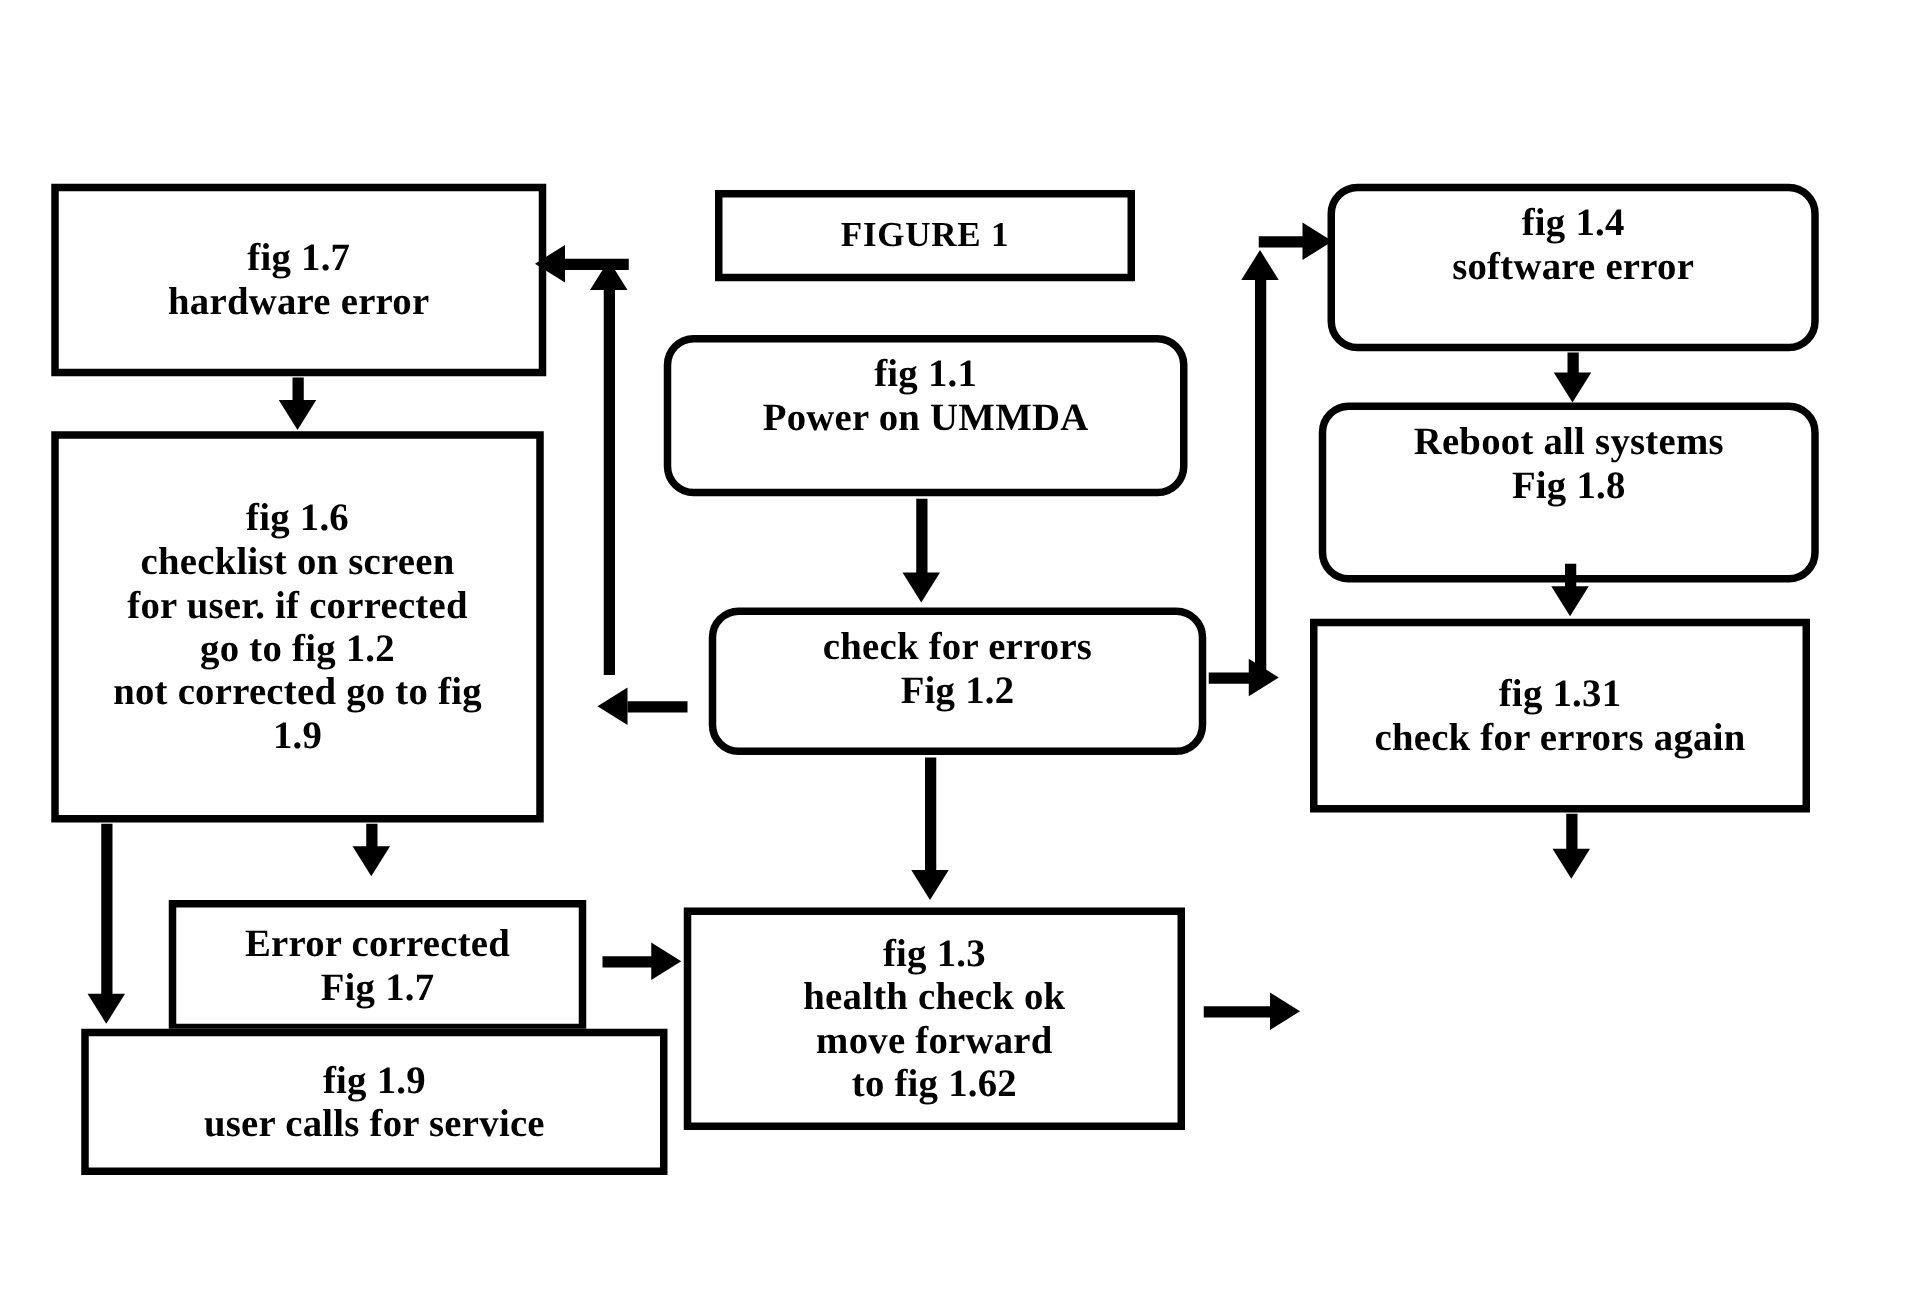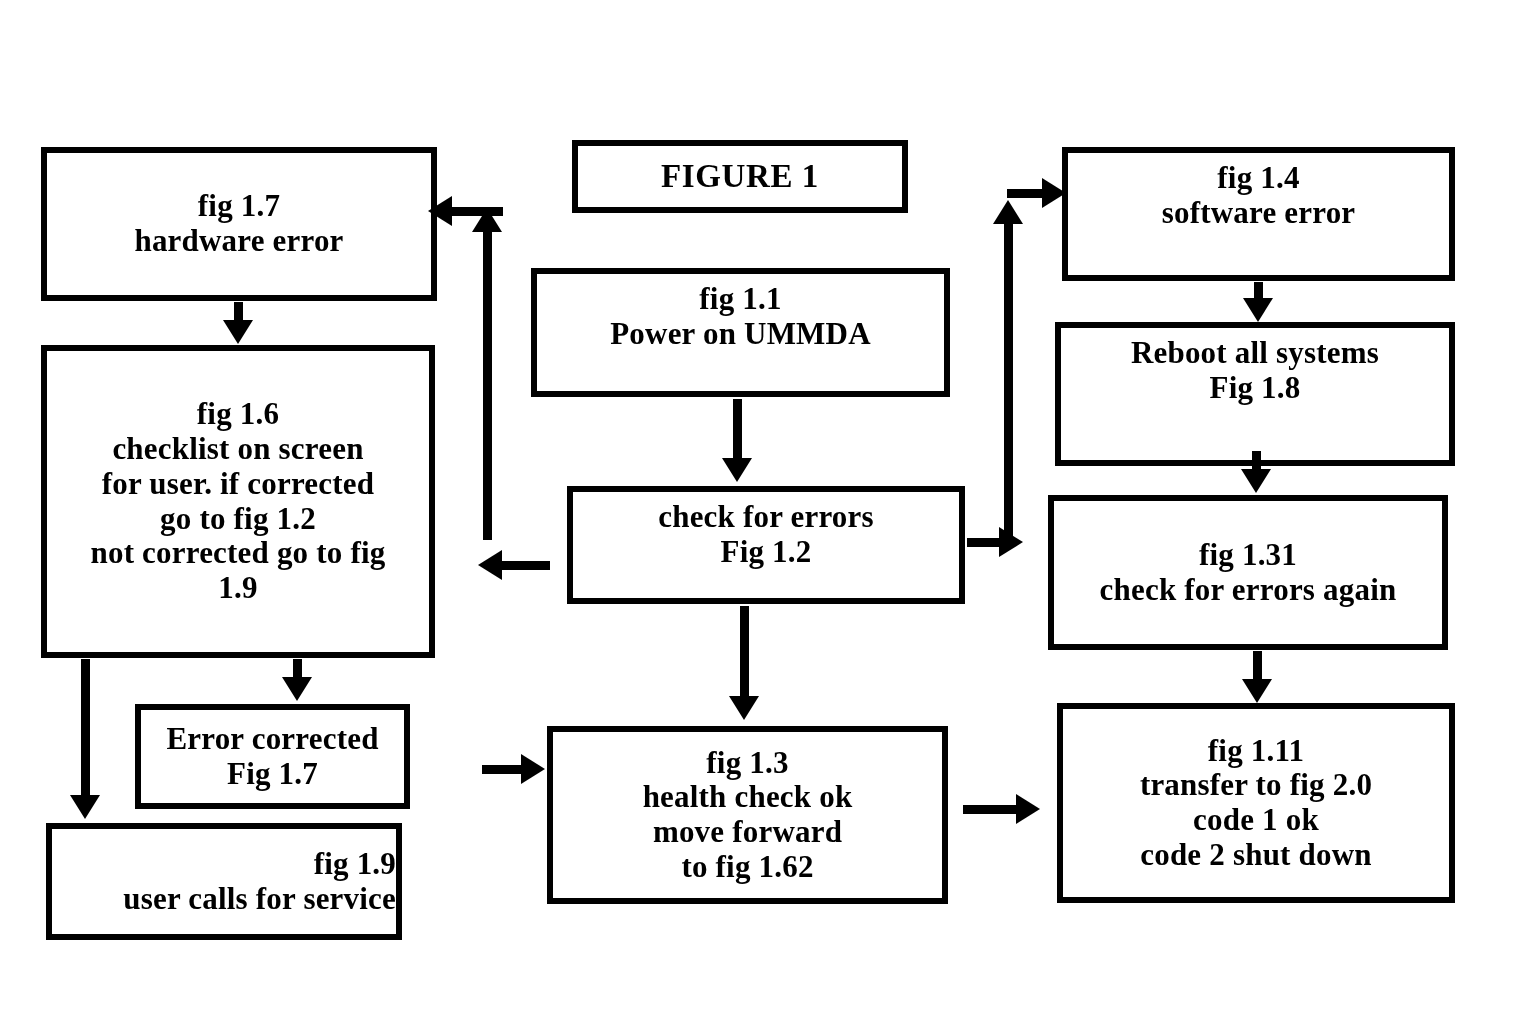--- a/index.html
+++ b/index.html
@@ -29,27 +29,28 @@
     line-height: 1.12;
     font-size: 31px;
     letter-spacing: 0.2px;
   }
   .node .label {
     display: block;
     width: 100%;
     white-space: pre-line;
   }
   .node.vc { align-items: center; }
-  .node.vt { align-items: flex-start; }
+  .node.vt { align-items: flex-start; border-radius: 24px; }
   .node.vt .label { padding-top: 8px; }
 
   
   #node-title {
-    font-size: 33px;
+    font-size: 28px;
     letter-spacing: 0.6px;
+    margin-top: 12px;
   }
 
   
   .conn {
     position: absolute;
   }
   .vline {
     position: absolute;
     background: #000000;
     width: 9px;
@@ -108,26 +109,26 @@
 
   <div class="node vc" id="node-fig-1-6" style="left:41px; top:345px; width:394px; height:313px;">
     <span class="label">fig 1.6
 checklist on screen
 for user. if corrected
 go to fig 1.2
 not corrected go to fig
 1.9</span>
   </div>
 
-  <div class="node vc" id="node-fig-1-7" style="left:135px; top:704px; width:275px; height:105px;">
+  <div class="node vc" id="node-fig-1-7" style="left:135px; top:720px; width:334px; height:105px;">
     <span class="label">Error corrected
 Fig 1.7</span>
   </div>
 
-  <div class="node vc" id="node-fig-1-9" style="left:46px; top:823px; width:356px; height:117px;text-align:right;">
+  <div class="node vc" id="node-fig-1-9" style="left:65px; top:823px; width:469px; height:117px;">
     <span class="label">fig 1.9
 user calls for service</span>
   </div>
 
   <div class="node vt" id="node-fig-1-1" style="left:531px; top:268px; width:419px; height:129px;justify-content:center;">
     <span class="label">fig 1.1
 Power on UMMDA</span>
   </div>
 
   <div class="node vt" id="node-fig-1-2" style="left:551px; top:486px; width:398px; height:118px;margin-left:16px;">
@@ -150,26 +151,20 @@
   <div class="node vt" id="node-fig-1-8" style="left:1055px; top:322px; width:400px; height:144px;">
     <span class="label">Reboot all systems
 Fig 1.8</span>
   </div>
 
   <div class="node vc" id="node-fig-1-10" style="left:1048px; top:495px; width:400px; height:155px;">
     <span class="label">fig 1.31
 check for errors again</span>
   </div>
 
-  <div class="node vc" id="node-fig-1-11" style="left:1057px; top:703px; width:398px; height:200px;">
-    <span class="label">fig 1.11
-transfer to fig 2.0
-code 1 ok
-code 2 shut down</span>
-  </div>
 
   <div class="conn">
     <div class="vline" style="left:733px; top:399px; height:63px;"></div>
     <div class="arrow-down" style="left:722px; top:458px;"></div>
   </div>
 
   <div class="conn">
     <div class="vline" style="left:740px; top:606px; height:94px;"></div>
     <div class="arrow-down" style="left:729px; top:696px;"></div>
   </div>

